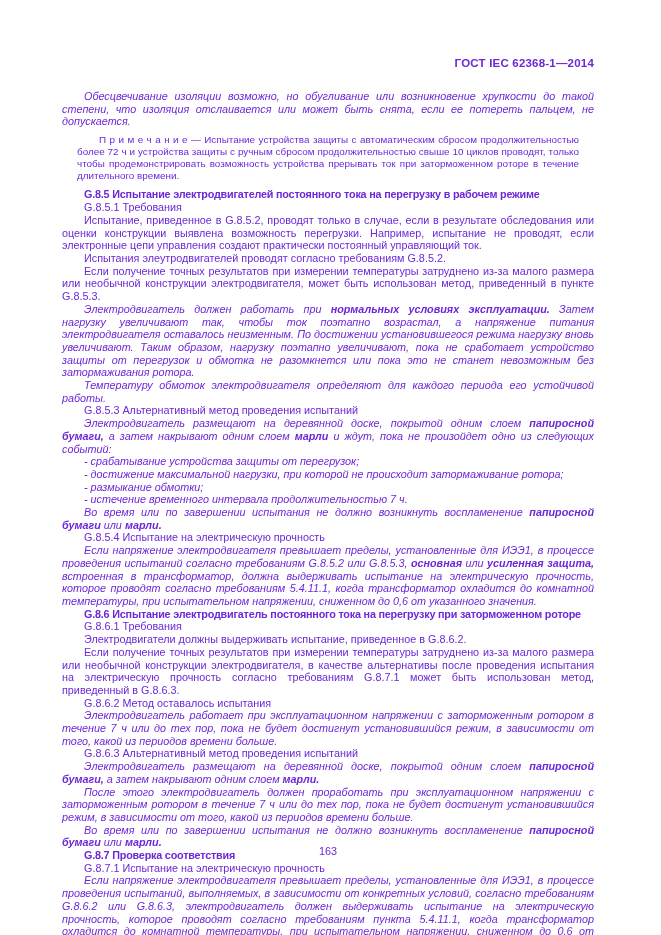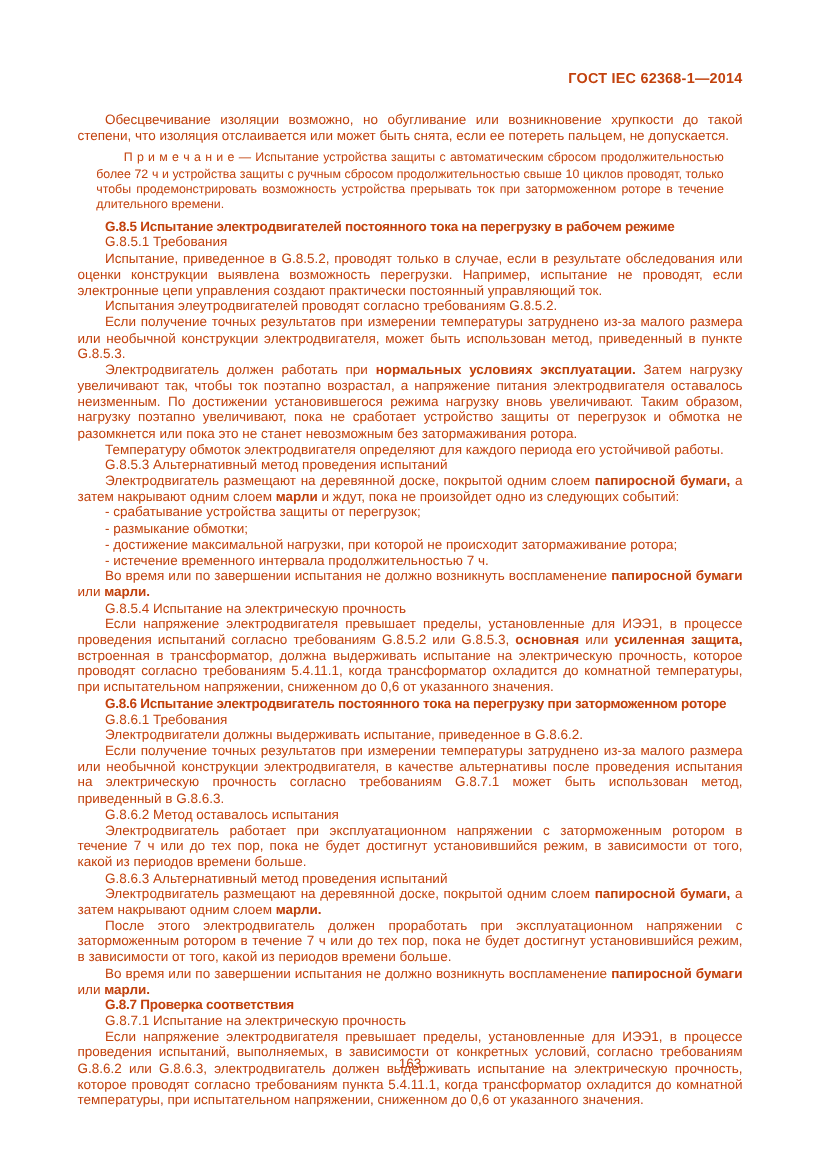--- a/index.html
+++ b/index.html
@@ -6,21 +6,21 @@
     margin: 0;
     padding: 0;
     background: #ffffff;
   }
   .page {
     position: relative;
     width: 661px;
     height: 935px;
     background: #ffffff;
     font-family: "Liberation Sans", sans-serif;
-    color: #c2410c;
+    color: #6d28d9;
     overflow: hidden;
   }
   .doc-header {
     position: absolute;
     top: 57px;
     left: 62px;
     width: 532px;
     text-align: right;
     font-weight: bold;
     font-size: 11.5px;
@@ -34,20 +34,21 @@
     font-size: 10.8px;
     line-height: 12.7px;
   }
   .para {
     margin: 0;
     text-indent: 22px;
     text-align: justify;
   }
   .para.italic,
   .para.list {
+    font-style: italic;
   }
   .para.note {
     font-size: 9.9px;
     line-height: 12.1px;
     margin: 6px 15px;
   }
   .para.heading {
     font-weight: bold;
     letter-spacing: -0.2px;
   }
@@ -75,22 +76,22 @@
       <p class="para heading"><span>G.8.5 Испытание электродвигателей постоянного тока на перегрузку в рабочем режиме</span></p>
       <p class="para normal"><span>G.8.5.1 Требования</span></p>
       <p class="para normal"><span>Испытание, приведенное в G.8.5.2, проводят только в случае, если в результате обследования или оценки конструкции выявлена возможность перегрузки. Например, испытание не проводят, если электронные цепи управления создают практически постоянный управляющий ток.</span></p>
       <p class="para normal"><span>Испытания элеутродвигателей проводят согласно требованиям G.8.5.2.</span></p>
       <p class="para normal"><span>Если получение точных результатов при измерении температуры затруднено из-за малого размера или необычной конструкции электродвигателя, может быть использован метод, приведенный в пункте G.8.5.3.</span></p>
       <p class="para italic"><span>Электродвигатель должен работать при </span><span class="b">нормальных условиях эксплуатации.</span><span> Затем нагрузку увеличивают так, чтобы ток поэтапно возрастал, а напряжение питания электродвигателя оставалось неизменным. По достижении установившегося режима нагрузку вновь увеличивают. Таким образом, нагрузку поэтапно увеличивают, пока не сработает устройство защиты от перегрузок и обмотка не разомкнется или пока это не станет невозможным без затормаживания ротора.</span></p>
       <p class="para italic"><span>Температуру обмоток электродвигателя определяют для каждого периода его устойчивой работы.</span></p>
       <p class="para normal"><span>G.8.5.3 Альтернативный метод проведения испытаний</span></p>
       <p class="para italic"><span>Электродвигатель размещают на деревянной доске, покрытой одним слоем </span><span class="b">папиросной бумаги,</span><span> а затем накрывают одним слоем </span><span class="b">марли</span><span> и ждут, пока не произойдет одно из следующих событий:</span></p>
       <p class="para list"><span>- срабатывание устройства защиты от перегрузок;</span></p>
+      <p class="para list"><span>- достижение максимальной нагрузки, при которой не происходит затормаживание ротора;</span></p>
       <p class="para list"><span>- размыкание обмотки;</span></p>
-      <p class="para list"><span>- достижение максимальной нагрузки, при которой не происходит затормаживание ротора;</span></p>
       <p class="para list"><span>- истечение временного интервала продолжительностью 7 ч.</span></p>
       <p class="para italic"><span>Во время или по завершении испытания не должно возникнуть воспламенение </span><span class="b">папиросной бумаги</span><span> или </span><span class="b">марли.</span></p>
       <p class="para normal"><span>G.8.5.4 Испытание на электрическую прочность</span></p>
       <p class="para italic"><span>Если напряжение электродвигателя превышает пределы, установленные для ИЭЭ1, в процессе проведения испытаний согласно требованиям G.8.5.2 или G.8.5.3, </span><span class="b">основная</span><span> или </span><span class="b">усиленная защита,</span><span> встроенная в трансформатор, должна выдерживать испытание на электрическую прочность, которое проводят согласно требованиям 5.4.11.1, когда трансформатор охладится до комнатной температуры, при испытательном напряжении, сниженном до 0,6 от указанного значения.</span></p>
       <p class="para heading"><span>G.8.6 Испытание электродвигатель постоянного тока на перегрузку при заторможенном роторе</span></p>
       <p class="para normal"><span>G.8.6.1 Требования</span></p>
       <p class="para normal"><span>Электродвигатели должны выдерживать испытание, приведенное в G.8.6.2.</span></p>
       <p class="para normal"><span>Если получение точных результатов при измерении температуры затруднено из-за малого размера или необычной конструкции электродвигателя, в качестве альтернативы после проведения испытания на электрическую прочность согласно требованиям G.8.7.1 может быть использован метод, приведенный в G.8.6.3.</span></p>
       <p class="para normal"><span>G.8.6.2 Метод оставалось испытания</span></p>
       <p class="para italic"><span>Электродвигатель работает при эксплуатационном напряжении с заторможенным ротором в течение 7 ч или до тех пор, пока не будет достигнут установившийся режим, в зависимости от того, какой из периодов времени больше.</span></p>

